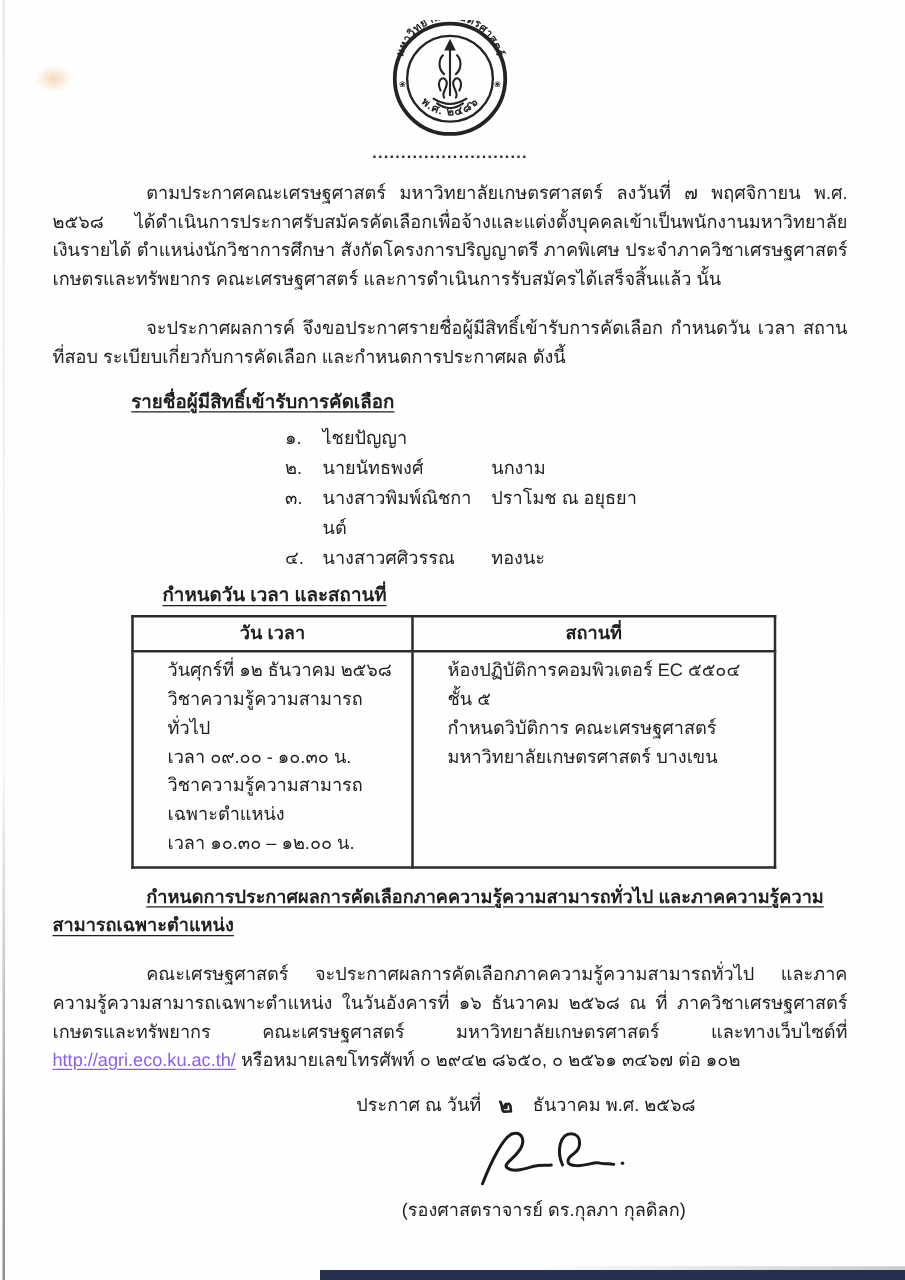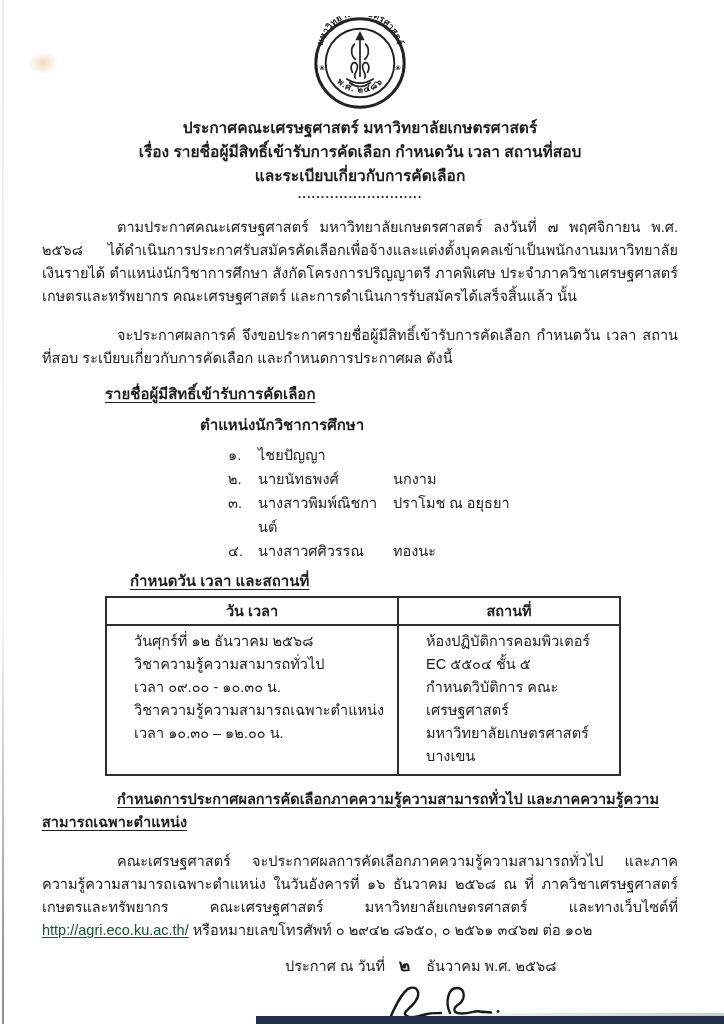--- a/index.html
+++ b/index.html
@@ -60,23 +60,23 @@
   .cand-last { flex: 1; }
   
   .sched-table {
     margin: 4px 0 0 63px; width: 516px;
     border-collapse: collapse; font-size: 14.5px;
   }
   .sched-table th, .sched-table td { border: 2px solid #2d2d2d; }
   .sched-table th { font-weight: 600; text-align: center; padding: 2px 4px; line-height: 22px; }
   .sched-table td { vertical-align: top; padding: 4px 8px 6px 27px; }
   .sched-table td div { line-height: 23px; }
-  .col-datetime { width: 292px; }
-  
-  .doc-link { text-decoration: underline; text-underline-offset: 2px; color: #14532d; }
+  .col-datetime { width: 224px; }
+  
+  .doc-link { text-decoration: underline; text-underline-offset: 2px; color: #8b5cf6; }
   
   .closing-date { margin: 12px 0 0 243px; font-size: 14.5px; line-height: 24px; display: flex; align-items: center; }
   .closing-date .gap1 { width: 14px; }
   .closing-date .gap2 { width: 16px; }
   .hand-digit { font-size: 17px; font-weight: bold; transform: rotate(-4deg); display: inline-block; }
   .signer-block { width: 380px; margin-left: 203px; text-align: center; }
   .signature-svg { margin: 4px 0 0 30px; }
   .signer-name { font-size: 14.5px; line-height: 23px; }
 </style>
 </head>
@@ -109,33 +109,27 @@
         <path d="M44,30 C40,34 40,42 45,46"></path>
         <path d="M56,30 C60,34 60,42 55,46"></path>
         <path d="M42,60 C38,52 44,46 47,52 C49,57 42,62 45,66"></path>
         <path d="M58,60 C62,52 56,46 53,52 C51,57 58,62 55,66"></path>
         <path d="M36,67 Q50,76 64,67"></path>
         <path d="M39,71 Q50,79 61,71"></path>
       </g>
     </svg>
   </div>
 
-  <div class="title-block">
-    <div>ประกาศคณะเศรษฐศาสตร์ มหาวิทยาลัยเกษตรศาสตร์</div>
-    <div>เรื่อง  รายชื่อผู้มีสิทธิ์เข้ารับการคัดเลือก กำหนดวัน เวลา สถานที่สอบ</div>
-    <div>และระเบียบเกี่ยวกับการคัดเลือก</div>
-  </div>
   <div class="dotted-divider">...........................</div>
 
   <div class="para">ตามประกาศคณะเศรษฐศาสตร์ มหาวิทยาลัยเกษตรศาสตร์  ลงวันที่ ๗ พฤศจิกายน พ.ศ. ๒๕๖๘ ได้ดำเนินการประกาศรับสมัครคัดเลือกเพื่อจ้างและแต่งตั้งบุคคลเข้าเป็นพนักงานมหาวิทยาลัยเงินรายได้ ตำแหน่งนักวิชาการศึกษา  สังกัดโครงการปริญญาตรี  ภาคพิเศษ  ประจำภาควิชาเศรษฐศาสตร์เกษตรและทรัพยากร คณะเศรษฐศาสตร์  และการดำเนินการรับสมัครได้เสร็จสิ้นแล้ว นั้น</div>
 
   <div class="para">จะประกาศผลการค์ จึงขอประกาศรายชื่อผู้มีสิทธิ์เข้ารับการคัดเลือก กำหนดวัน เวลา  สถานที่สอบ ระเบียบเกี่ยวกับการคัดเลือก และกำหนดการประกาศผล ดังนี้</div>
 
   <div class="section-heading h-candidates">รายชื่อผู้มีสิทธิ์เข้ารับการคัดเลือก</div>
-  <div class="h-position">ตำแหน่งนักวิชาการศึกษา</div>
 
   <div class="cand-list">
     <div class="cand-row">
       <span class="cand-no">๑.</span>
       <span class="cand-last">ไชยปัญญา</span>
     </div>
     <div class="cand-row">
       <span class="cand-no">๒.</span>
       <span class="cand-first">นายนัทธพงศ์</span>
       <span class="cand-last">นกงาม</span>

